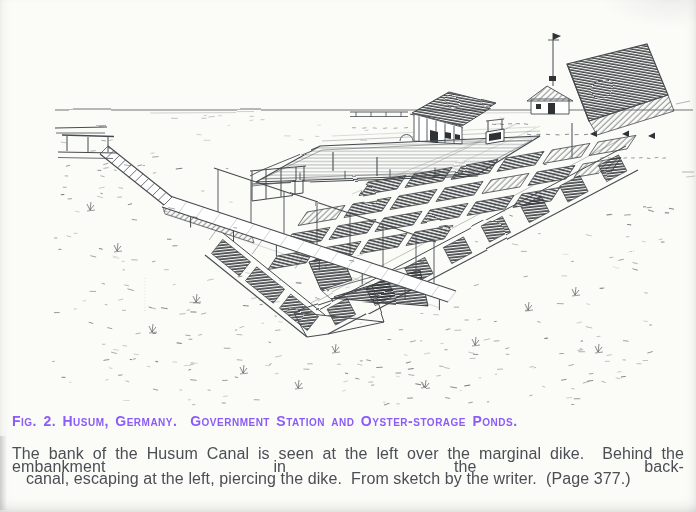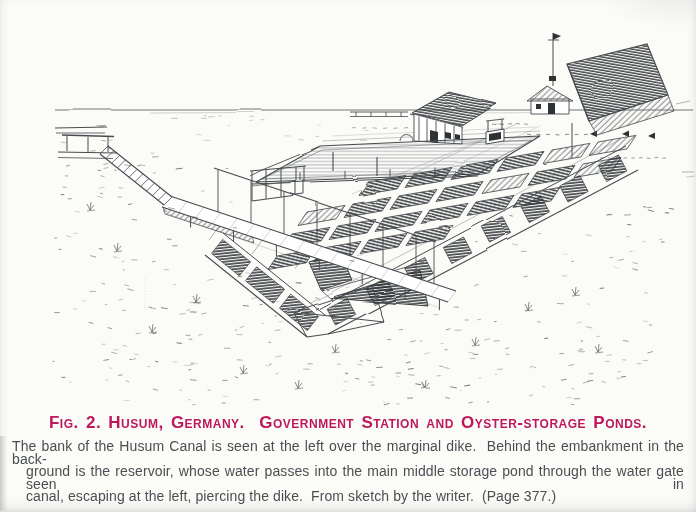--- a/index.html
+++ b/index.html
@@ -7,24 +7,24 @@
     width:696px;height:512px;position:relative;overflow:hidden;
     background:#fbfbf8;
     font-family:"Liberation Sans",sans-serif;
     box-shadow: inset 0 -9px 16px -11px rgba(120,120,125,.45),
                 inset -8px 0 14px -12px rgba(120,120,125,.32),
                 inset 8px 0 14px -12px rgba(120,120,125,.25);
   }
   svg.engraving{position:absolute;left:0;top:0;}
   .caption-block{position:absolute;left:12px;right:12px;top:413px;}
   .fig-title{
-    text-align:center;font-variant:small-caps;font-weight:600;
-    font-size:17px;letter-spacing:.5px;word-spacing:2px;color:#be185d;
+    text-align:left;font-variant:small-caps;font-weight:600;
+    font-size:14px;letter-spacing:.5px;word-spacing:2px;color:#8b5cf6;
   }
-  .cap{margin-top:7px;font-size:14px;line-height:12.5px;color:#4b4f54;letter-spacing:.1px;}
+  .cap{margin-top:19px;font-size:16px;line-height:12.5px;color:#4b4f54;letter-spacing:.1px;}
   .cap-line{text-align:justify;text-align-last:justify;}
   .cap-line.indent{padding-left:14px;}
   .cap-line.last{text-align-last:left;white-space:nowrap;}
   .edge-smudge-left{position:absolute;left:0;top:436px;width:7px;height:74px;
     background:linear-gradient(to right,rgba(150,150,150,.38),rgba(150,150,150,0));}
   .corner-smudge{position:absolute;right:0;top:0;width:96px;height:28px;
     background:radial-gradient(ellipse at 75% 0%,rgba(160,160,160,.14),rgba(160,160,160,0) 70%);}
 </style>
 </head>
 <body>
@@ -646,20 +646,19 @@
           <line x1="87" y1="211" x2="95" y2="210" stroke="#474b4f" stroke-width="0.8" opacity="0.7"></line>
           <line x1="145" y1="278" x2="145" y2="312" stroke="#474b4f" stroke-width="0.5" opacity="0.3" stroke-dasharray="1 2.2"></line>
         </g>
     </g>
   </svg>
 
   <div class="caption-block">
     <div class="fig-title">Fig. 2. Husum, Germany.&nbsp; Government Station and Oyster-storage Ponds.</div>
     <div class="cap">
       <div class="cap-line">The bank of the Husum Canal is seen at the left over the marginal dike.&nbsp; Behind the embankment in the back-</div>
-      <div class="cap-line indent">ground is the reservoir, whose water passes into the main middle storage pond through the water gate seen in</div>
       <div class="cap-line indent last">canal, escaping at the left, piercing the dike.&nbsp; From sketch by the writer.&nbsp; (Page 377.)</div>
     </div>
   </div>
 
   <div class="edge-smudge-left"></div>
   <div class="corner-smudge"></div>
 </div>
 
 </body></html>

